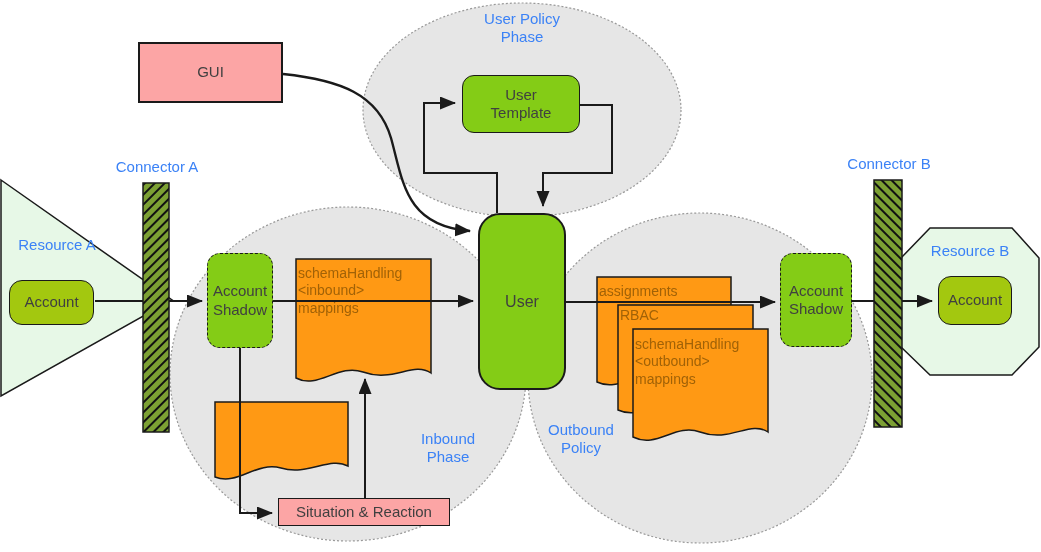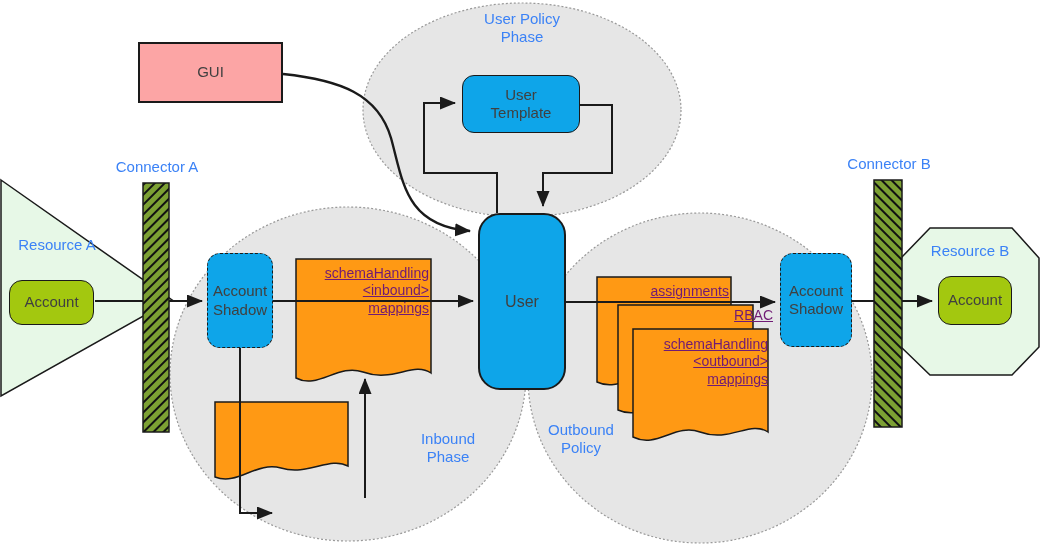--- a/index.html
+++ b/index.html
@@ -9,28 +9,28 @@
   }
   #shapes{position:absolute;left:0;top:0;width:1041px;height:552px;}
   .box{
     position:absolute;box-sizing:border-box;display:flex;align-items:center;justify-content:center;
     text-align:center;white-space:pre-line;color:#404040;line-height:1.22;
   }
   .lbl{
     position:absolute;text-align:center;white-space:pre-line;color:#3b82f6;
     font-size:15px;line-height:1.22;
   }
-  .yellow{background:#0ea5e9;}
+  .yellow{background:#84cc16;}
   .cream{background:#fca5a5;}
   .solid-border{border:2px solid #1a1a1a;}
   .thin-border{border:1.5px solid #1a1a1a;}
   .dashed-border{border:1.6px dashed #1a1a1a;}
   .rounded-lg{border-radius:22px;}
   .rounded-md{border-radius:13px;}
-  .doc-text{position:absolute;text-align:right;white-space:pre-line;color:#701a75;font-size:14px;line-height:1.24;text-decoration:underline;}
+  .doc-text{position:absolute;text-align:left;white-space:pre-line;color:#a16207;font-size:14px;line-height:1.24;}
   .f15{font-size:15px;}
   .f16{font-size:16px;}
 </style>
 </head>
 <body>
 
 <div id="canvas">
 
   <svg id="shapes" viewBox="0 0 1041 552" xmlns="http://www.w3.org/2000/svg">
     <defs>
@@ -81,20 +81,21 @@
 Template</div>
 
   <div class="box yellow solid-border rounded-lg f16" style="left:478px;top:213px;width:88px;height:177px;">User</div>
 
   <div class="box yellow dashed-border rounded-md f15" style="left:207px;top:253px;width:66px;height:95px;">Account
 Shadow</div>
 
   <div class="box yellow dashed-border rounded-md f15" style="left:780px;top:253px;width:72px;height:94px;">Account
 Shadow</div>
 
+  <div class="box cream thin-border f15" style="left:278px;top:498px;width:172px;height:28px;">Situation &amp; Reaction</div>
 
   <div class="box thin-border rounded-md f15" style="left:9px;top:280px;width:85px;height:45px;background:#a3c80f;">Account</div>
 
   <div class="box thin-border rounded-md f15" style="left:938px;top:276px;width:74px;height:49px;background:#a3c80f;">Account</div>
 
   <div class="lbl" style="left:442px;top:10px;width:160px;">User Policy
 Phase</div>
   <div class="lbl" style="left:398px;top:430px;width:100px;">Inbound
 Phase</div>
   <div class="lbl" style="left:531px;top:421px;width:100px;">Outbound

